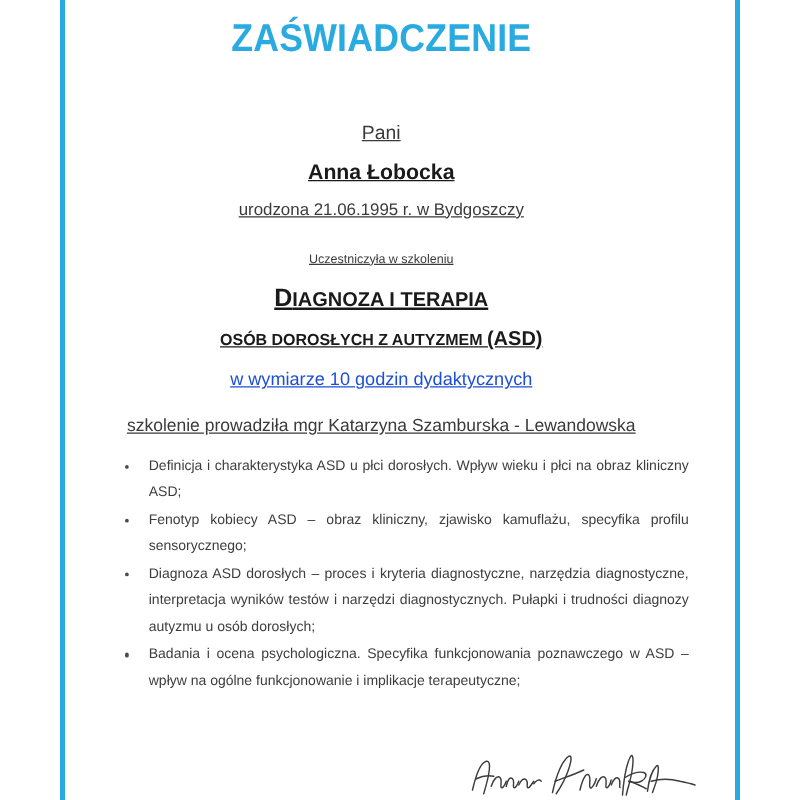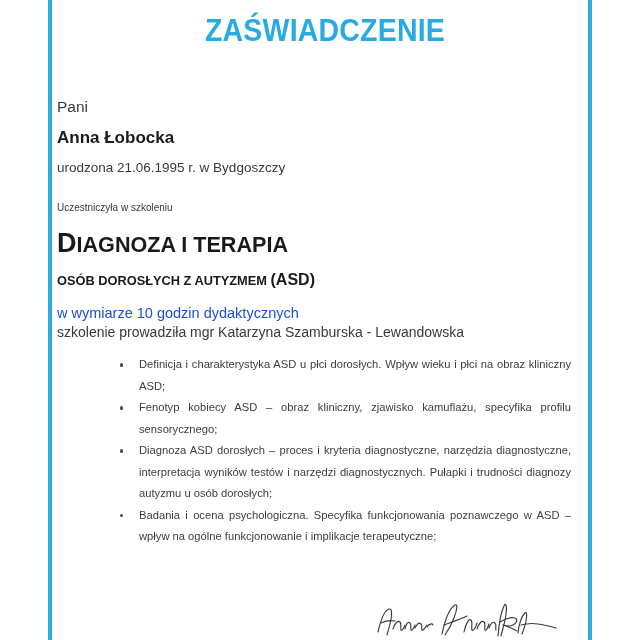--- a/index.html
+++ b/index.html
@@ -32,42 +32,43 @@
     width: 4px;
     height: 640px;
     background: #29abe2;
   }
   .rule-left  { left: 48px; }
   .rule-right { left: 588px; }
 
   
   .content {
     position: absolute;
-    left: 57px;
+    left: 37px;
     top: 0;
     width: 536px;
     height: 584px;
     box-sizing: border-box;
   }
 
   .doc-title {
     text-align: center;
     color: #29abe2;
     font-weight: bold;
     font-size: 31px;
     letter-spacing: 0.2px;
     margin-top: 14px;
     line-height: 1.1;
     transform: scaleX(0.92);
     transform-origin: center top;
   }
 
   .line-center {
-    text-align: left;
+    text-align: center;
     line-height: 1.25;
+    text-decoration: underline;
   }
 
   .salutation {
     margin-top: 49px;
     font-size: 15.5px;
     color: #3a3a3a;
   }
 
   .recipient-name {
     margin-top: 11px;
@@ -89,21 +90,21 @@
   }
 
   .course-title-1,
   .course-title-2 {
     font-weight: bold;
     color: #1a1a1a;
     line-height: 1.2;
   }
   .course-title-1 {
     margin-top: 13px;
-    font-size: 27px;
+    font-size: 20px;
   }
   .course-title-2 {
     margin-top: 11px;
     font-size: 16px;
   }
   .cap-lead { font-size: 1em; }
   .cap-rest { font-size: 0.80em; }
   .paren-asd { font-size: 1.0em; }
 
   .hours {
@@ -112,21 +113,21 @@
     color: #1d4ed8;
   }
 
   .date-line {
     margin-top: 21px;
     font-size: 16px;
     color: #2f2f2f;
   }
 
   .trainer-line {
-    margin-top: 2px;
+    margin-top: 19px;
     font-size: 14px;
     color: #3a3a3a;
   }
 
   
   .scope-heading {
     margin-top: 32px;
     margin-left: 34px;
     font-size: 15px;
     color: #2f2f2f;

